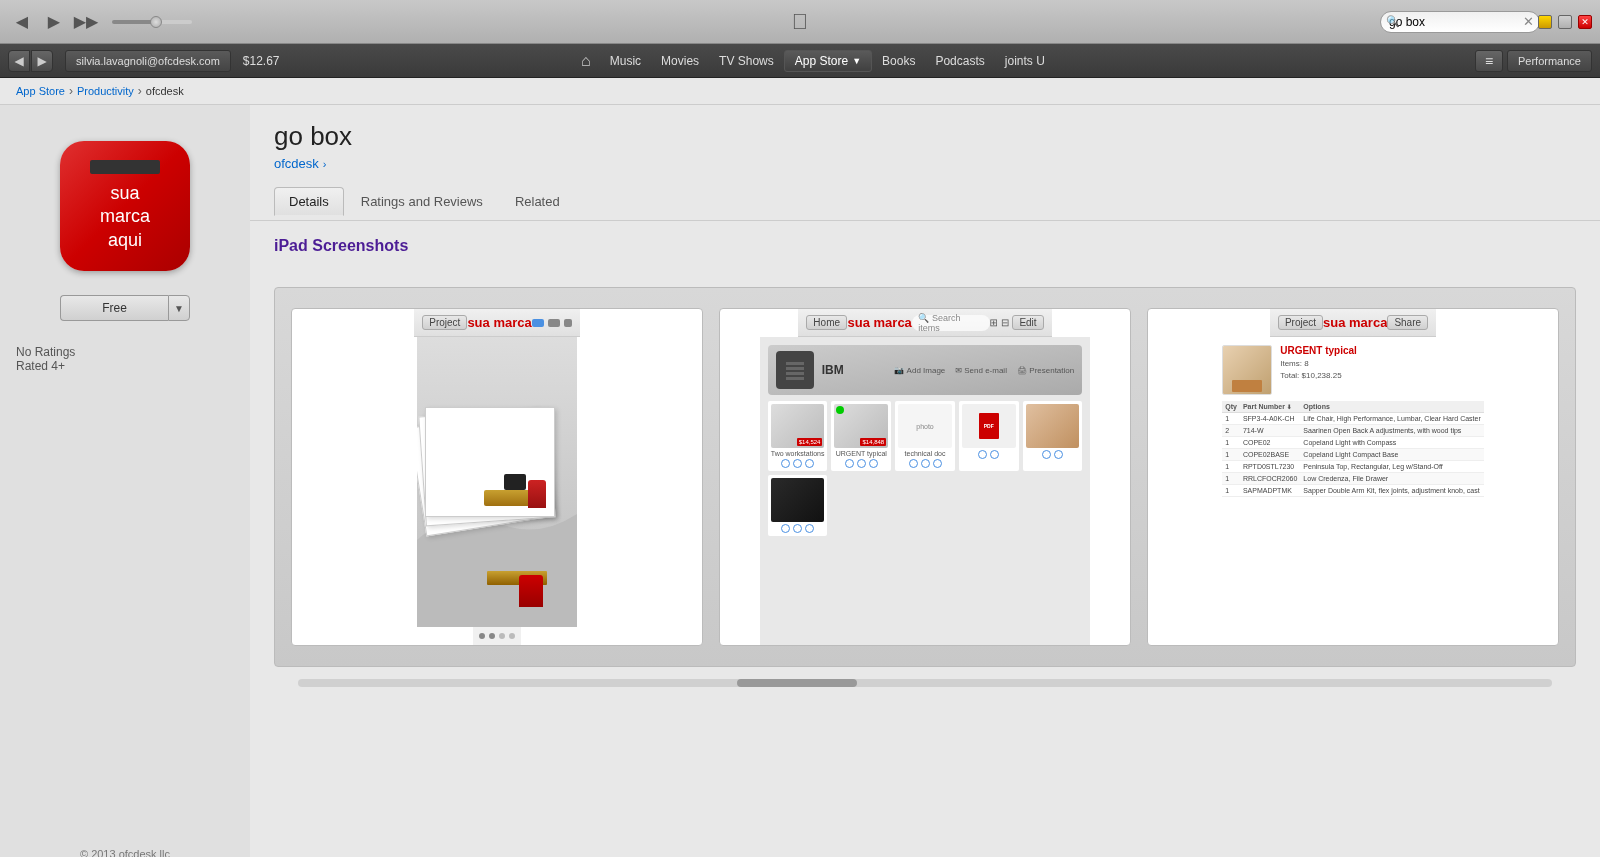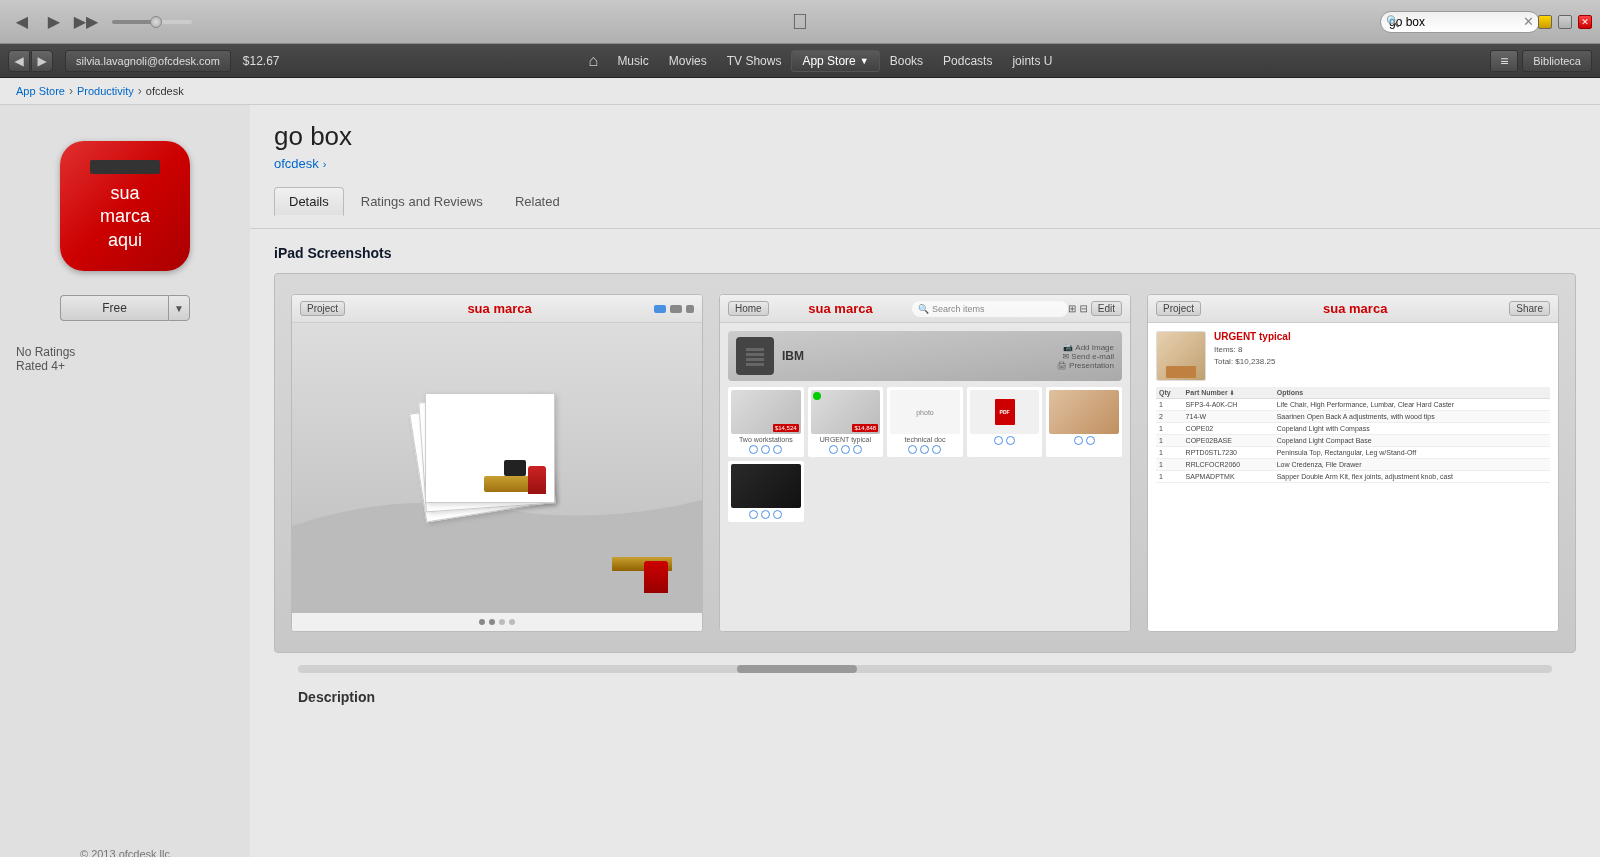--- a/index.html
+++ b/index.html
@@ -331,45 +331,45 @@
       font-size: 13px;
       cursor: pointer;
       display: flex; align-items: center; gap: 4px;
     }
     .author-arrow { font-size: 11px; }
 
     
     .tabs {
       display: flex;
       gap: 2px;
-      padding: 16px 24px 12px 24px;
+      padding: 16px 24px 4px 24px;
       border-bottom: 1px solid #ccc;
       margin-bottom: 0;
     }
     .tab {
       padding: 6px 14px;
       font-size: 13px;
       color: #555;
       cursor: pointer;
       border-radius: 4px 4px 0 0;
       border: 1px solid transparent;
       background: transparent;
     }
     .tab.active {
       background: linear-gradient(to bottom, #f0f0f0, #e0e0e0);
       border: 1px solid #bbb;
       border-bottom: 1px solid #e8e8e8;
       color: #222;
       font-weight: 500;
     }
     .section-title {
-      font-size: 14px;
+      font-size: 16px;
       font-weight: 600;
-      color: #0f172a;
-      margin-bottom: 12px;
+      color: #4c1d95;
+      margin-bottom: 32px;
     }
 
     .screenshots-container {
       display: flex;
       gap: 16px;
       background: linear-gradient(to bottom, #d8d8d8, #c8c8c8);
       padding: 20px 16px;
       border-radius: 4px;
       border: 1px solid #bbb;
       min-height: 380px;
@@ -378,20 +378,21 @@
 
     .screenshot {
       flex: 1;
       max-width: 430px;
       background: white;
       border: 1px solid #bbb;
       border-radius: 4px;
       overflow: hidden;
       display: flex;
       flex-direction: column;
+      align-items: center;
     }
 
     .ss-header {
       background: linear-gradient(to bottom, #f0f0f0, #e0e0e0);
       padding: 4px 8px;
       display: flex;
       align-items: center;
       border-bottom: 1px solid #ccc;
       height: 28px;
     }
@@ -608,21 +609,21 @@
     <div class="nav-link">TV Shows</div>
     <div class="nav-link active">
       <span>App Store</span>
       <span class="nav-link-arrow">▼</span>
     </div>
     <div class="nav-link">Books</div>
     <div class="nav-link">Podcasts</div>
     <div class="nav-link">joints U</div>
   </div>
   <div class="hamburger-btn">≡</div>
-  <div class="biblioteca-btn">Biblioteca</div>
+  <div class="biblioteca-btn">Performance</div>
 </div>
 
 <div style="position:relative;">
   <div style="background:#e8e8e8; padding: 6px 16px; font-size:11px; display:flex; align-items:center; gap:4px; border-bottom:1px solid #ccc;">
     <a class="bc-link">App Store</a>
     <span class="bc-sep">›</span>
     <a class="bc-link">Productivity</a>
     <span class="bc-sep">›</span>
     <span class="bc-current">ofcdesk</span>
   </div>
@@ -732,21 +733,21 @@
                 <div style="width:38px;height:38px;background:#444;border-radius:4px;display:flex;align-items:center;justify-content:center;">
                   <svg width="24" height="24" viewBox="0 0 24 24">
                     <rect x="3" y="4" width="18" height="3" fill="#666"></rect>
                     <rect x="3" y="9" width="18" height="3" fill="#666"></rect>
                     <rect x="3" y="14" width="18" height="3" fill="#666"></rect>
                     <rect x="3" y="19" width="18" height="3" fill="#666"></rect>
                   </svg>
                 </div>
                 <span style="font-size:12px;color:#333;font-weight:600;">IBM</span>
                 <div style="flex:1;"></div>
-                <div style="display:flex;flex-direction:column;gap:0;font-size:8px;color:#555;text-align:right;">
+                <div style="display:flex;gap:10px;font-size:8px;color:#555;text-align:right;">
                   <span>📷 Add Image</span>
                   <span>✉ Send e-mail</span>
                   <span>🖨 Presentation</span>
                 </div>
               </div>
 
               <div style="display:grid;grid-template-columns:1fr 1fr 1fr 1fr 1fr;gap:4px;width:100%;">
 
                 <div style="background:white;border-radius:2px;padding:3px;">
                   <div style="width:100%;height:44px;background:linear-gradient(135deg,#ddd,#bbb);border-radius:2px;position:relative;overflow:hidden;">
@@ -893,18 +894,15 @@
 
         </div>
 
         <div class="bottom-scrollbar-wrap">
           <div class="scrollbar-container">
             <div class="scrollbar-thumb"></div>
           </div>
         </div>
       </div>
 
-      <div class="description-section">
-        <div class="desc-title">Description</div>
-      </div>
     </div>
   </div>
 </div>
 
 </body></html>

